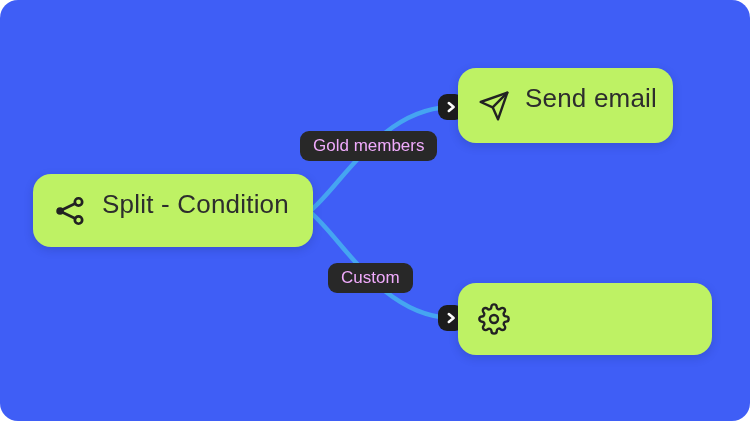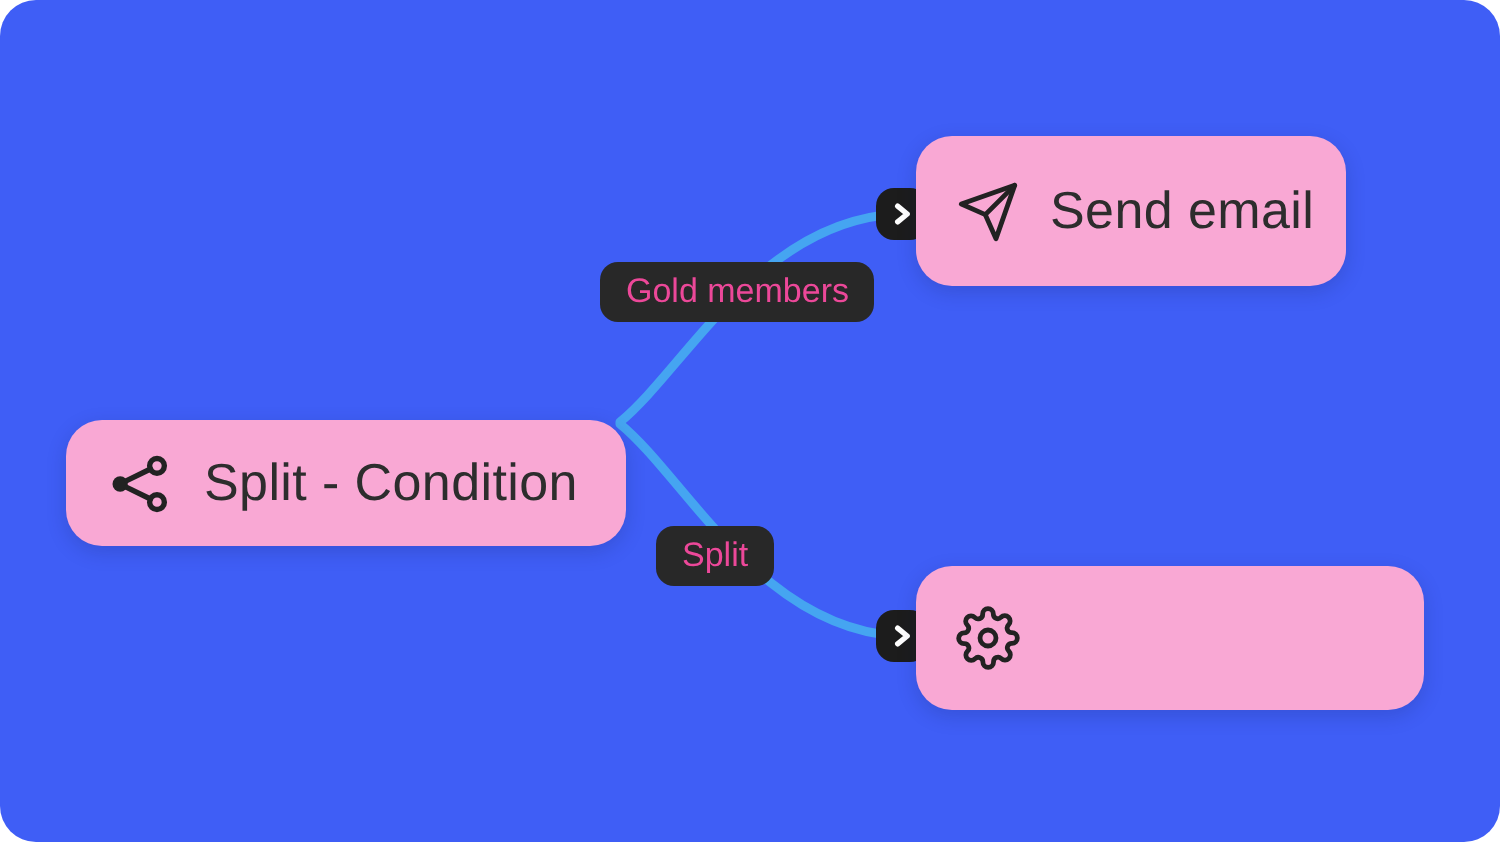--- a/index.html
+++ b/index.html
@@ -38,53 +38,52 @@
     align-items: center;
     justify-content: center;
     z-index: 2;
   }
   #badge-gold { left: 438px; top: 94px; }
   #badge-others { left: 438px; top: 305px; }
 
   .node-card {
     position: absolute;
     box-sizing: border-box;
-    background: #f9a8d4;
+    background: #bef264;
     border-radius: 18px;
     display: flex;
-    align-items: center;
     gap: 15px;
-    padding: 0 20px;
+    padding: 15px 20px;
     box-shadow: 0 3px 10px rgba(15, 25, 80, 0.18);
     z-index: 3;
     cursor: pointer;
   }
   .node-label {
     font-size: 26px;
     color: #2D2D2D;
     white-space: nowrap;
     letter-spacing: 0.2px;
   }
   .node-icon {
     display: flex;
     align-items: center;
     justify-content: center;
     flex: 0 0 auto;
   }
-  #split-card  { left: 33px;  top: 174px; width: 280px; height: 63px; margin-top: 36px; }
+  #split-card  { left: 33px;  top: 174px; width: 280px; height: 73px; }
   #send-card   { left: 458px; top: 68px;  width: 215px; height: 75px; }
   #custom-card { left: 458px; top: 283px; width: 254px; height: 72px; }
 
   .branch-pill {
     position: absolute;
     height: 30px;
     line-height: 30px;
     padding: 0 13px;
     background: #282828;
-    color: #ec4899;
+    color: #f0abfc;
     font-size: 17px;
     border-radius: 9px;
     white-space: nowrap;
     z-index: 4;
     cursor: pointer;
   }
   #pill-gold   { left: 300px; top: 131px; }
   #pill-others { left: 328px; top: 263px; }
 </style>
 </head>
@@ -136,15 +135,15 @@
     <span class="node-icon">
       <svg width="32" height="32" viewBox="0 0 24 24" fill="none" stroke="#222222" stroke-width="1.8" stroke-linecap="round" stroke-linejoin="round">
         <circle cx="12" cy="12" r="3"></circle>
         <path d="M19.4 15a1.65 1.65 0 0 0 .33 1.82l.06.06a2 2 0 0 1 0 2.83 2 2 0 0 1-2.83 0l-.06-.06a1.65 1.65 0 0 0-1.82-.33 1.65 1.65 0 0 0-1 1.51V21a2 2 0 0 1-2 2 2 2 0 0 1-2-2v-.09A1.65 1.65 0 0 0 9 19.4a1.65 1.65 0 0 0-1.82.33l-.06.06a2 2 0 0 1-2.83 0 2 2 0 0 1 0-2.83l.06-.06a1.65 1.65 0 0 0 .33-1.82 1.65 1.65 0 0 0-1.51-1H3a2 2 0 0 1-2-2 2 2 0 0 1 2-2h.09A1.65 1.65 0 0 0 4.6 9a1.65 1.65 0 0 0-.33-1.82l-.06-.06a2 2 0 0 1 0-2.83 2 2 0 0 1 2.83 0l.06.06a1.65 1.65 0 0 0 1.82.33H9a1.65 1.65 0 0 0 1-1.51V3a2 2 0 0 1 2-2 2 2 0 0 1 2 2v.09a1.65 1.65 0 0 0 1 1.51 1.65 1.65 0 0 0 1.82-.33l.06-.06a2 2 0 0 1 2.83 0 2 2 0 0 1 0 2.83l-.06.06a1.65 1.65 0 0 0-.33 1.82V9a1.65 1.65 0 0 0 1.51 1H21a2 2 0 0 1 2 2 2 2 0 0 1-2 2h-.09a1.65 1.65 0 0 0-1.51 1z"></path>
       </svg>
     </span>
   </div>
 
   <div class="branch-pill" id="pill-gold">Gold members</div>
 
-  <div class="branch-pill" id="pill-others">Split</div>
+  <div class="branch-pill" id="pill-others">Custom</div>
 
 </div>
 
 </body></html>

